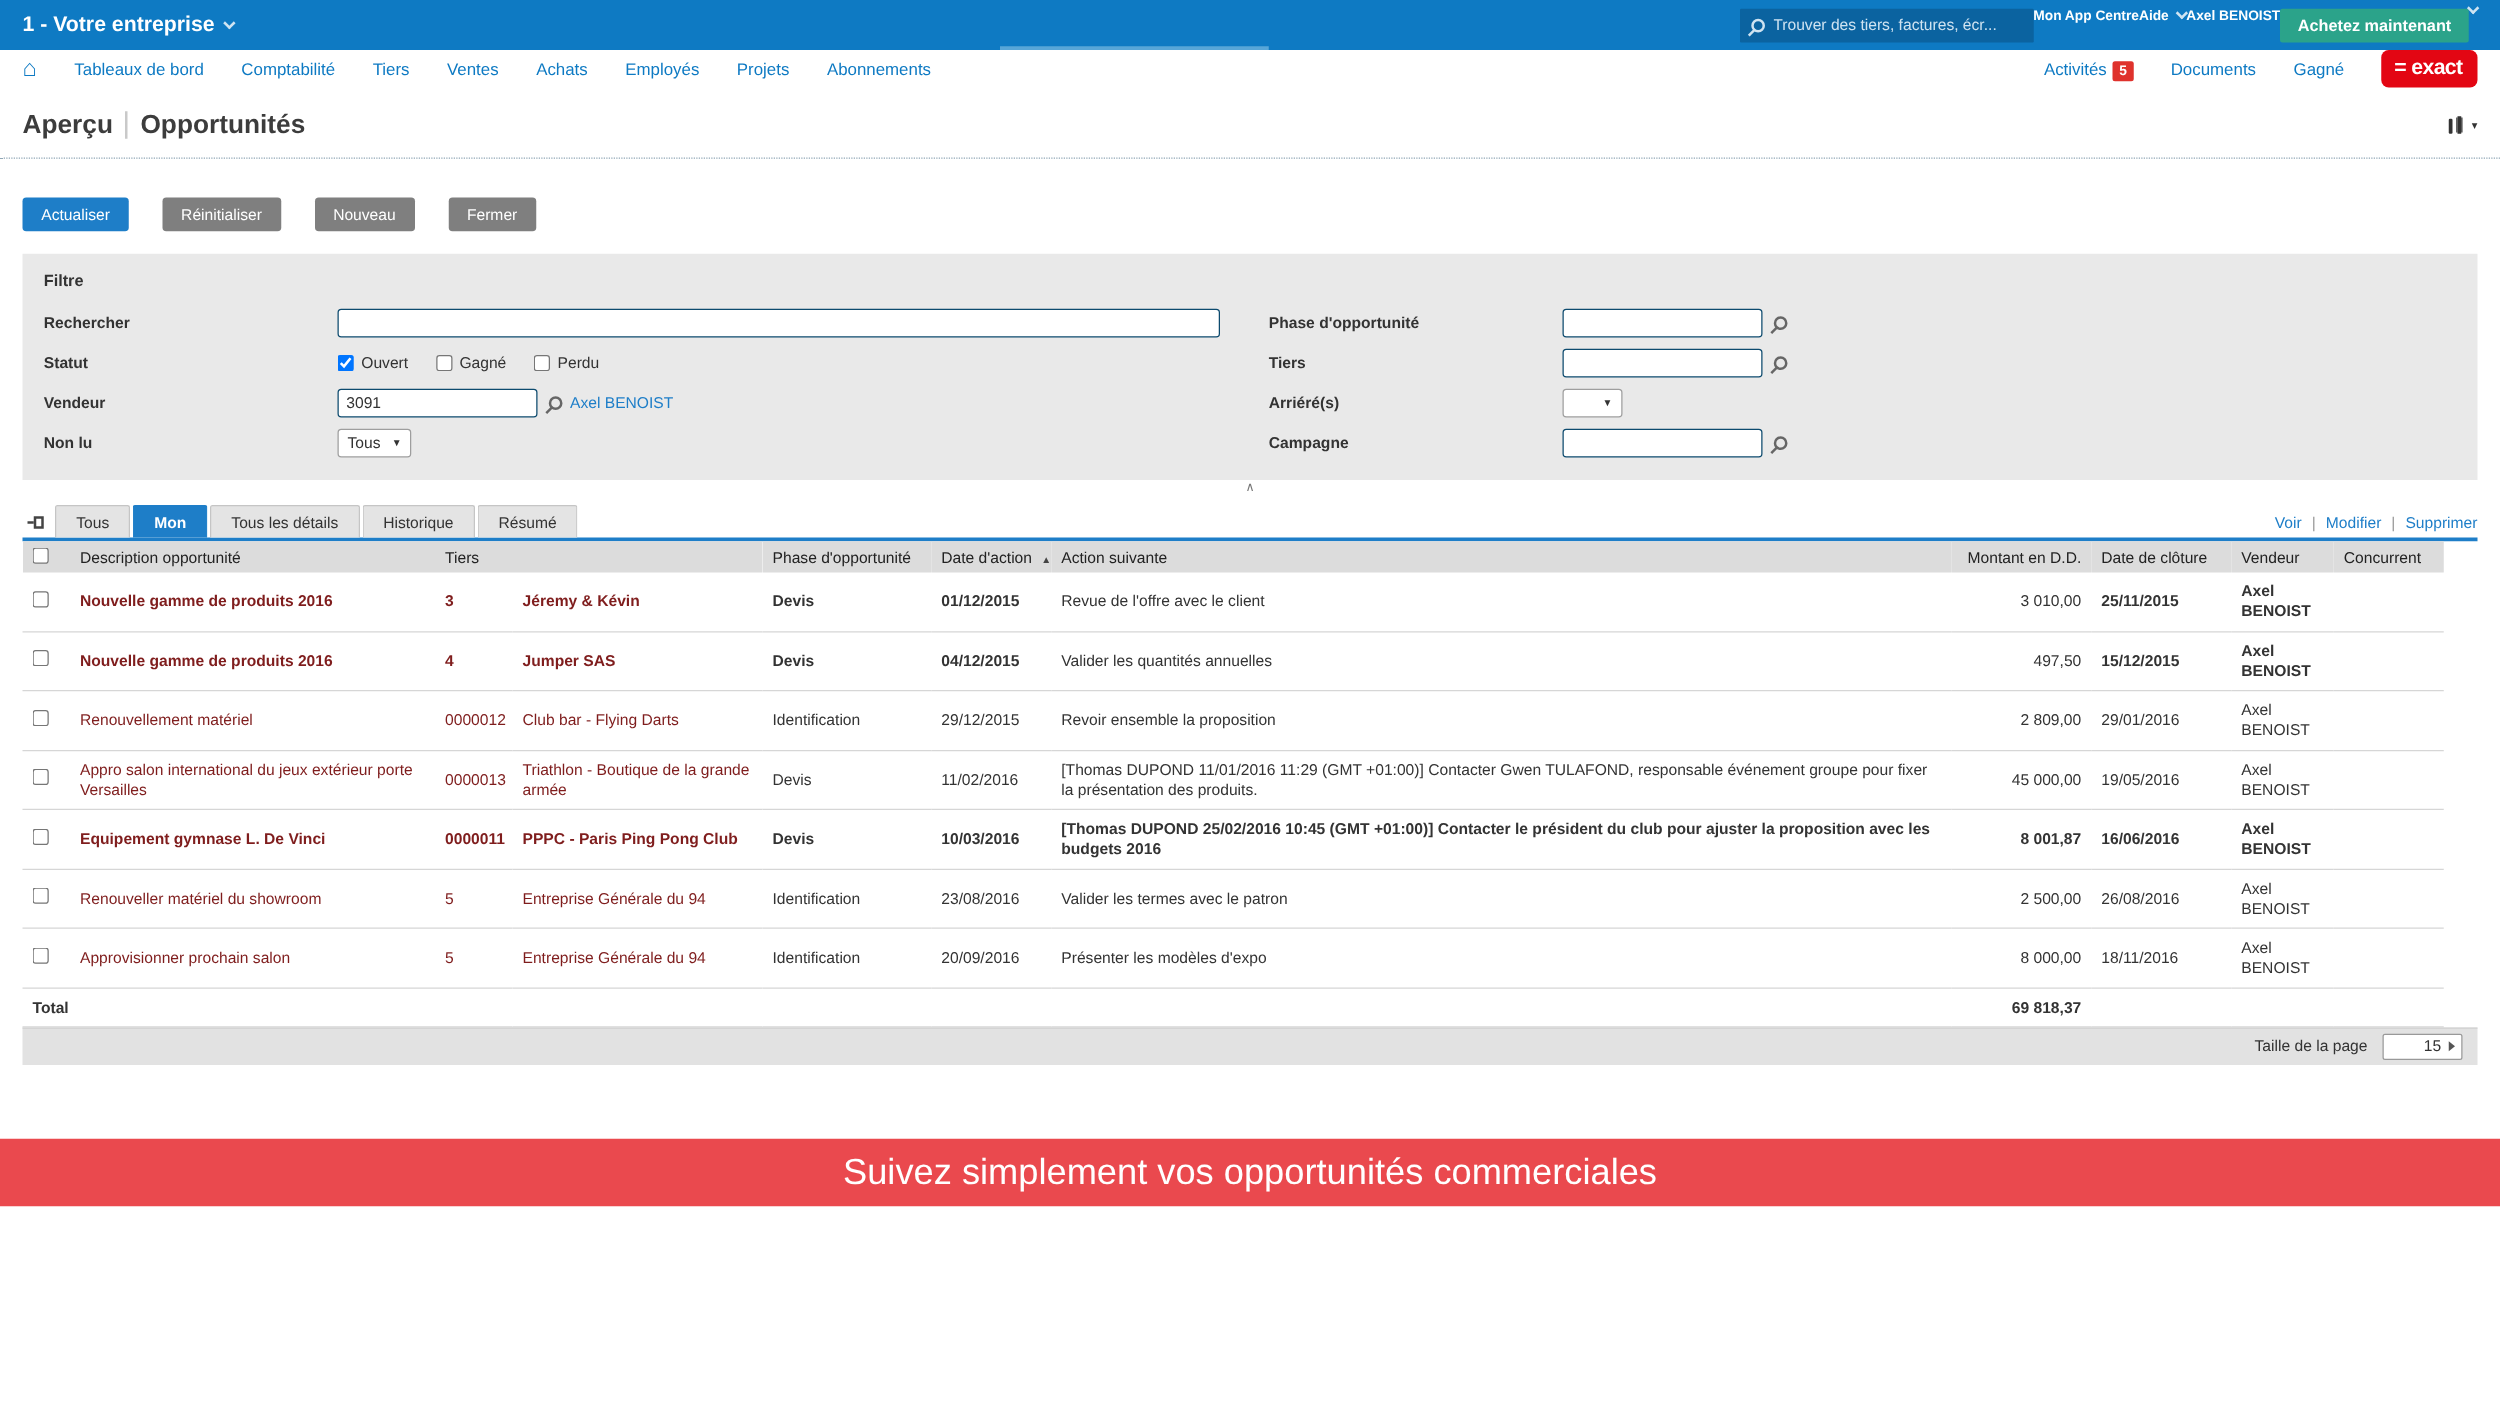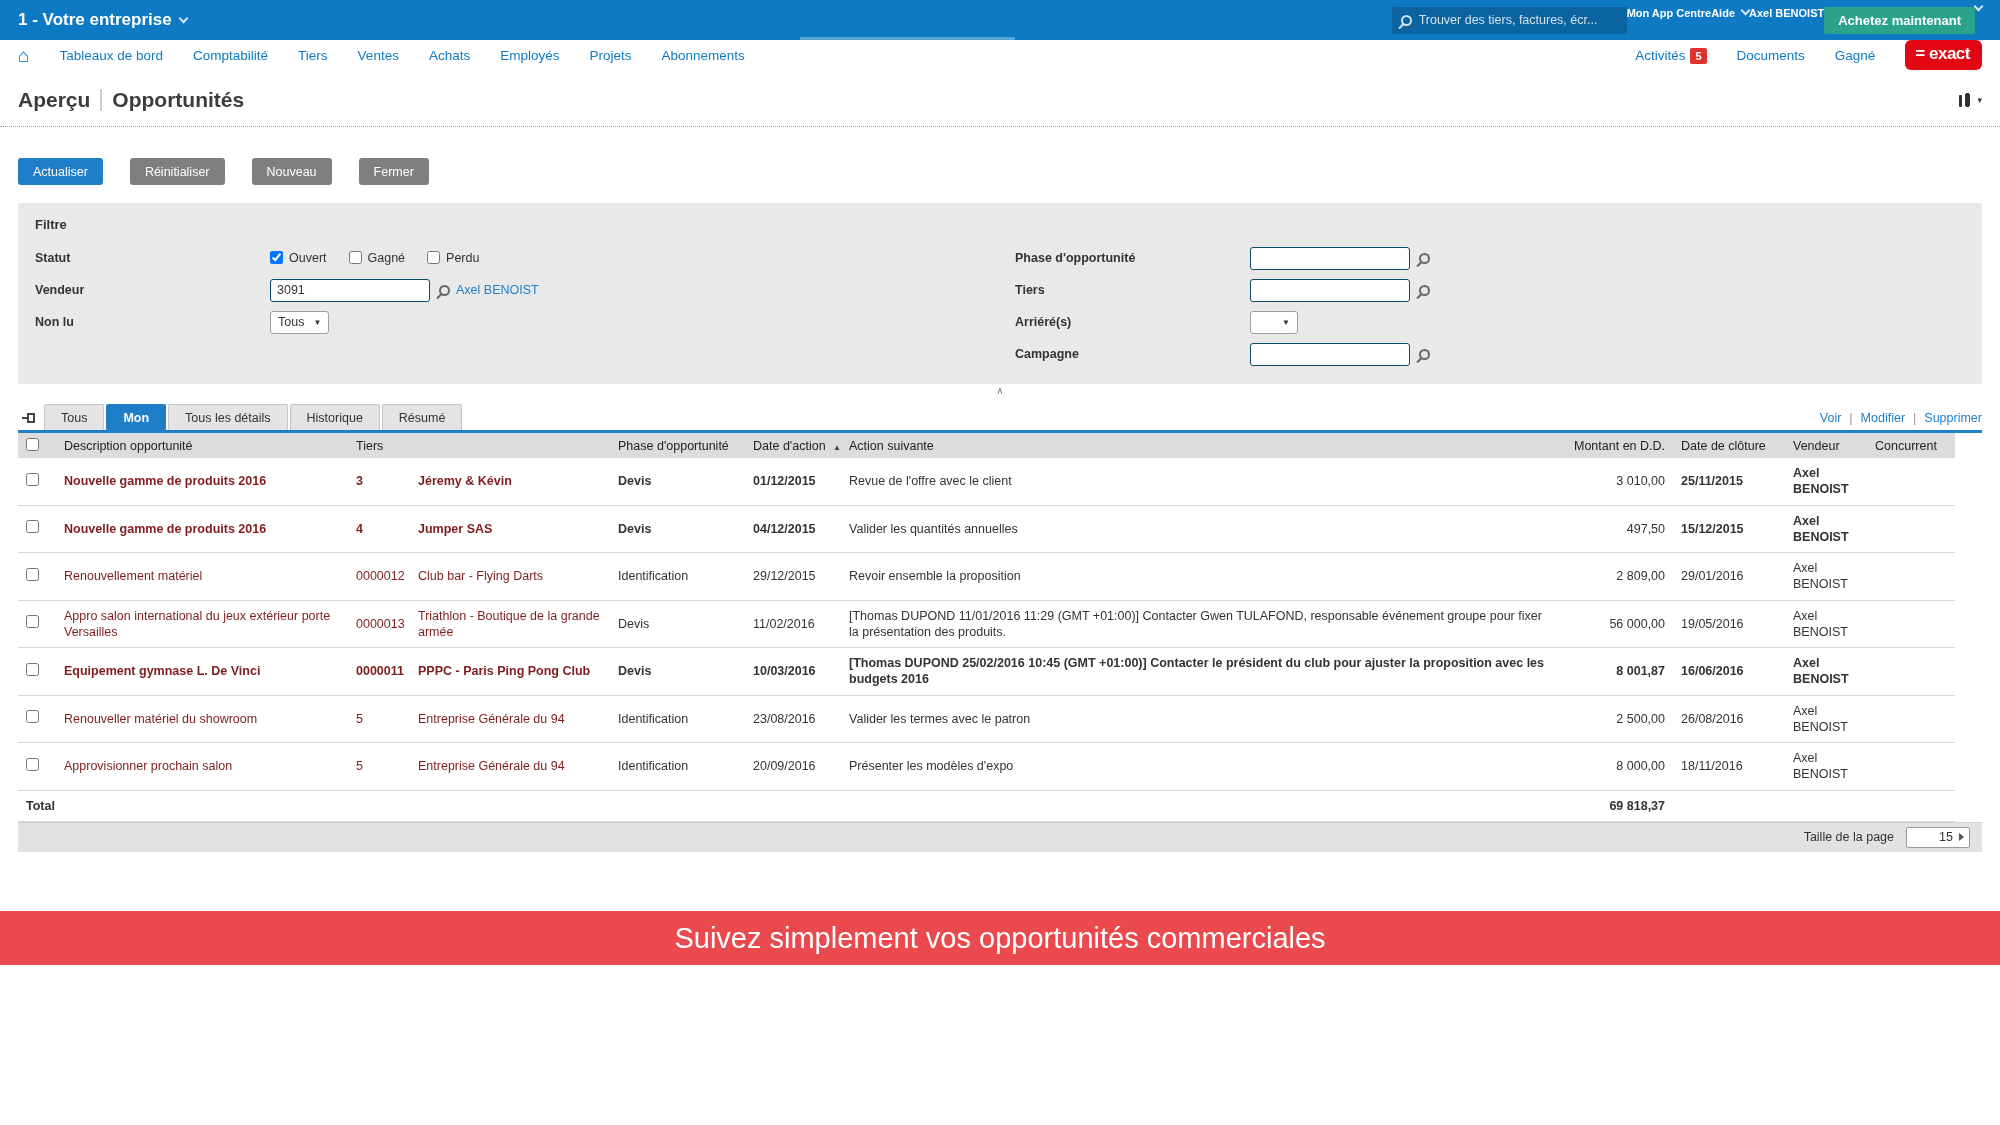--- a/index.html
+++ b/index.html
@@ -79,21 +79,21 @@
   .filter-col.left { width:980px; }
   .filter-col.right { flex:1; }
   .f-row { display:flex; align-items:center; height:32px; }
   .f-label { width:235px; font-size:12.5px; font-weight:bold; color:#333; }
   .f-input {
     height:23px; border:1px solid #0c4a6e; border-radius:3px; background:#fff; font-size:12.5px;
     padding:0 6px; outline:none; font-family:"Liberation Sans",sans-serif; color:#333;
   }
   .f-input.wide { width:706px; }
   .f-input.small { width:160px; }
-  .f-check { display:flex; align-items:flex-start; gap:6px; margin-right:22px; font-size:12.5px; color:#333; }
+  .f-check { display:flex; align-items:flex-end; gap:6px; margin-right:22px; font-size:12.5px; color:#333; }
   .f-select {
     height:23px; background:#fff; border:1px solid #9e9e9e; border-radius:3px; display:flex;
     align-items:center; font-size:12.5px; padding:0 7px; gap:9px; cursor:pointer; color:#333;
   }
   .f-select .arr { font-size:8px; color:#333; }
   .f-link { color:#1e7ec8; font-size:12.5px; margin-left:6px; }
   .mag-btn { margin-left:9px; cursor:pointer; display:inline-flex; }
   .collapse-strip { text-align:center; height:16px; line-height:14px; font-size:10px; color:#777; cursor:pointer; }
 
   
@@ -204,20 +204,24 @@
   <button class="btn btn-primary">Actualiser</button>
   <button class="btn btn-gray">Réinitialiser</button>
   <button class="btn btn-gray">Nouveau</button>
   <button class="btn btn-gray">Fermer</button>
 </div>
 
 <div class="filter-panel">
   <div class="filter-title">Filtre</div>
   <div class="filter-grid">
     <div class="filter-col left">
+      <div class="f-row">
+        <span class="f-label">Rechercher</span>
+        <input class="f-input wide" type="text" value="" style="">
+      </div>
       <div class="f-row">
         <span class="f-label">Statut</span>
         <span style="display:flex">
             <label class="f-check">
     <input type="checkbox" checked="" style="">
     <span>Ouvert</span>
   </label>
             <label class="f-check">
     <input type="checkbox" style="">
     <span>Gagné</span>
@@ -370,21 +374,21 @@
     <td class="c-comp"></td>
   </tr>
       <tr>
     <td class="c-check"><input type="checkbox" style=""></td>
     <td class="c-desc"><a href="#">Appro salon international du jeux extérieur porte Versailles</a></td>
     <td class="c-tnum"><a href="#">0000013</a></td>
     <td class="c-tname"><a href="#">Triathlon - Boutique de la grande armée</a></td>
     <td class="c-phase">Devis</td>
     <td class="c-date">11/02/2016</td>
     <td class="c-action">[Thomas DUPOND 11/01/2016 11:29 (GMT +01:00)] Contacter Gwen TULAFOND, responsable événement groupe pour fixer la présentation des produits.</td>
-    <td class="c-amount">56 000,00</td>
+    <td class="c-amount">45 000,00</td>
     <td class="c-close">19/05/2016</td>
     <td class="c-vendor">Axel BENOIST</td>
     <td class="c-comp"></td>
   </tr>
       <tr class="unread em-amount em-action">
     <td class="c-check"><input type="checkbox" style=""></td>
     <td class="c-desc"><a href="#">Equipement gymnase L. De Vinci</a></td>
     <td class="c-tnum"><a href="#">0000011</a></td>
     <td class="c-tname"><a href="#">PPPC - Paris Ping Pong Club</a></td>
     <td class="c-phase">Devis</td>

